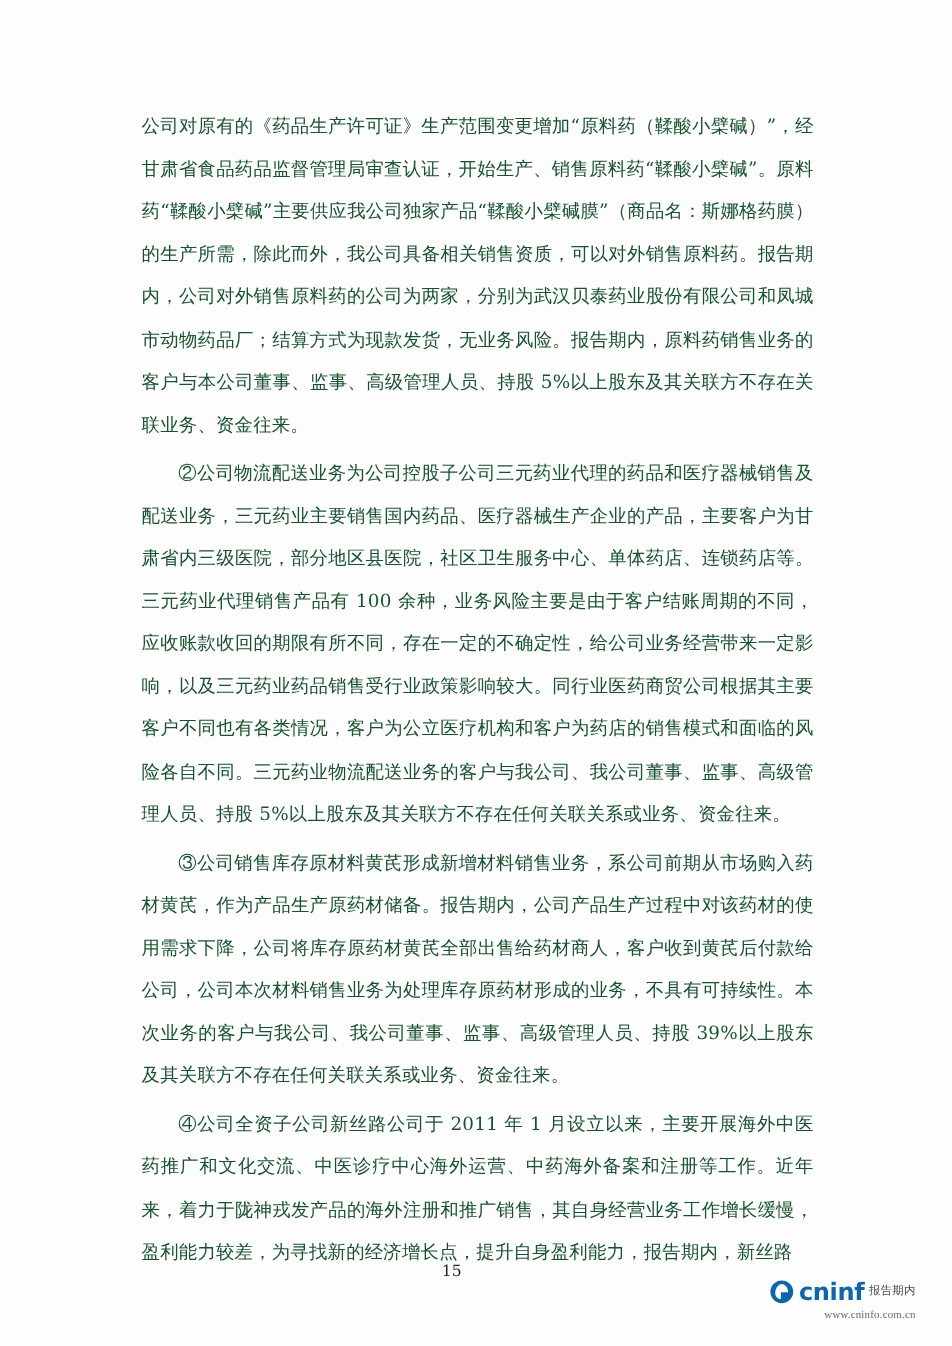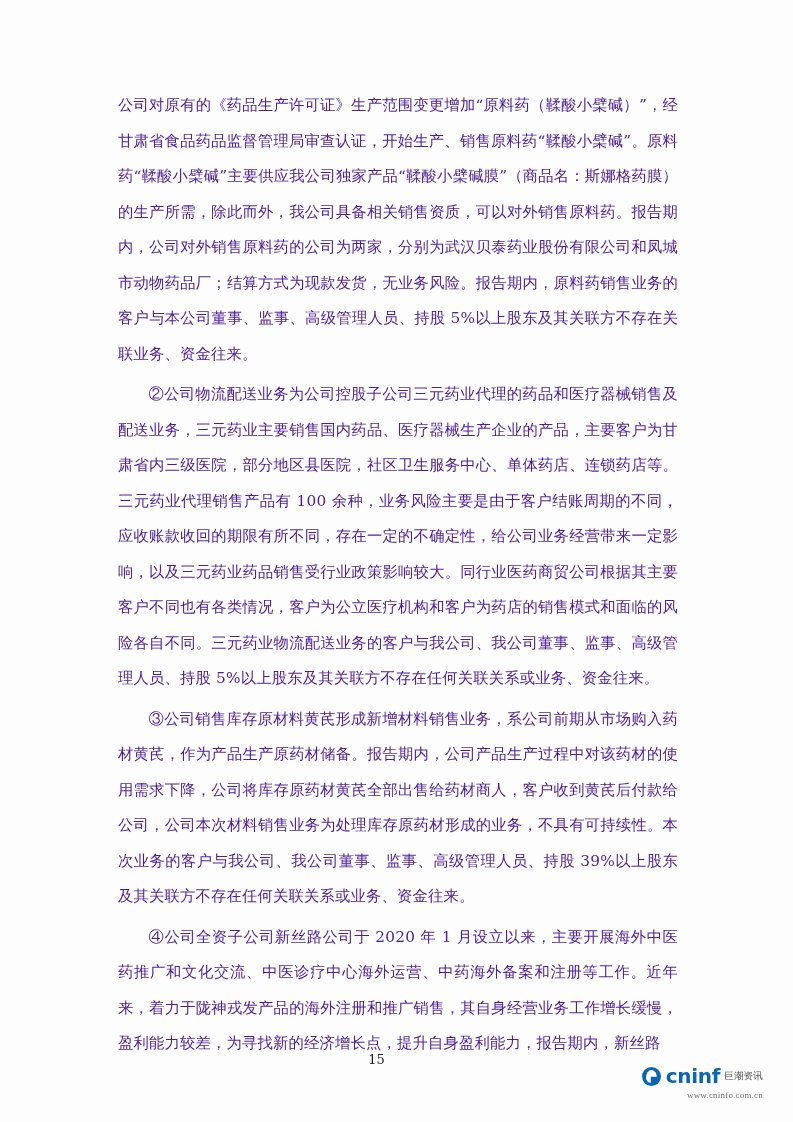--- a/index.html
+++ b/index.html
@@ -29,21 +29,21 @@
     top: 88px;
     width: 560px;
   }
   .para {
     font-size: 15.3px;
     line-height: 35.5px;
     text-align: justify;
     text-justify: inter-ideograph;
     margin: 0 0 5px 0;
     letter-spacing: 0.2px;
-    color: #4c1d95;
+    color: #14532d;
   }
   .para.indent {
     text-indent: 2em;
   }
   .page-number {
     position: absolute;
     left: 0;
     top: 1052px;
     width: 753px;
     text-align: center;
@@ -112,29 +112,29 @@
 </style>
 </head>
 <body>
 
 <div class="page">
 
   <div class="content">
     <p class="para">公司对原有的《药品生产许可证》生产范围变更增加“原料药（鞣酸小檗碱）”，经甘肃省食品药品监督管理局审查认证，开始生产、销售原料药“鞣酸小檗碱”。原料药“鞣酸小檗碱”主要供应我公司独家产品“鞣酸小檗碱膜”（商品名：斯娜格药膜）的生产所需，除此而外，我公司具备相关销售资质，可以对外销售原料药。报告期内，公司对外销售原料药的公司为两家，分别为武汉贝泰药业股份有限公司和凤城市动物药品厂；结算方式为现款发货，无业务风险。报告期内，原料药销售业务的客户与本公司董事、监事、高级管理人员、持股 5%以上股东及其关联方不存在关联业务、资金往来。</p>
     <p class="para indent">②公司物流配送业务为公司控股子公司三元药业代理的药品和医疗器械销售及配送业务，三元药业主要销售国内药品、医疗器械生产企业的产品，主要客户为甘肃省内三级医院，部分地区县医院，社区卫生服务中心、单体药店、连锁药店等。三元药业代理销售产品有 100 余种，业务风险主要是由于客户结账周期的不同，应收账款收回的期限有所不同，存在一定的不确定性，给公司业务经营带来一定影响，以及三元药业药品销售受行业政策影响较大。同行业医药商贸公司根据其主要客户不同也有各类情况，客户为公立医疗机构和客户为药店的销售模式和面临的风险各自不同。三元药业物流配送业务的客户与我公司、我公司董事、监事、高级管理人员、持股 5%以上股东及其关联方不存在任何关联关系或业务、资金往来。</p>
     <p class="para indent">③公司销售库存原材料黄芪形成新增材料销售业务，系公司前期从市场购入药材黄芪，作为产品生产原药材储备。报告期内，公司产品生产过程中对该药材的使用需求下降，公司将库存原药材黄芪全部出售给药材商人，客户收到黄芪后付款给公司，公司本次材料销售业务为处理库存原药材形成的业务，不具有可持续性。本次业务的客户与我公司、我公司董事、监事、高级管理人员、持股 39%以上股东及其关联方不存在任何关联关系或业务、资金往来。</p>
-    <p class="para indent">④公司全资子公司新丝路公司于 2020 年 1 月设立以来，主要开展海外中医药推广和文化交流、中医诊疗中心海外运营、中药海外备案和注册等工作。近年来，着力于陇神戎发产品的海外注册和推广销售，其自身经营业务工作增长缓慢，盈利能力较差，为寻找新的经济增长点，提升自身盈利能力，报告期内，新丝路</p>
+    <p class="para indent">④公司全资子公司新丝路公司于 2011 年 1 月设立以来，主要开展海外中医药推广和文化交流、中医诊疗中心海外运营、中药海外备案和注册等工作。近年来，着力于陇神戎发产品的海外注册和推广销售，其自身经营业务工作增长缓慢，盈利能力较差，为寻找新的经济增长点，提升自身盈利能力，报告期内，新丝路</p>
   </div>
 
   <div class="page-number">15</div>
 
   <div class="footer-logo">
     <div class="logo-row">
       <span class="logo-mark">
           <span class="sw"></span>
         </span>
       <span class="logo-text">cninf</span>
-      <span class="logo-sub" style="margin-left:4px;">巨潮资讯</span>
+      <span class="logo-sub" style="margin-left:4px;">报告期内</span>
     </div>
     <div class="logo-url">www.cninfo.com.cn</div>
   </div>
 
 </div>
 
 </body></html>

